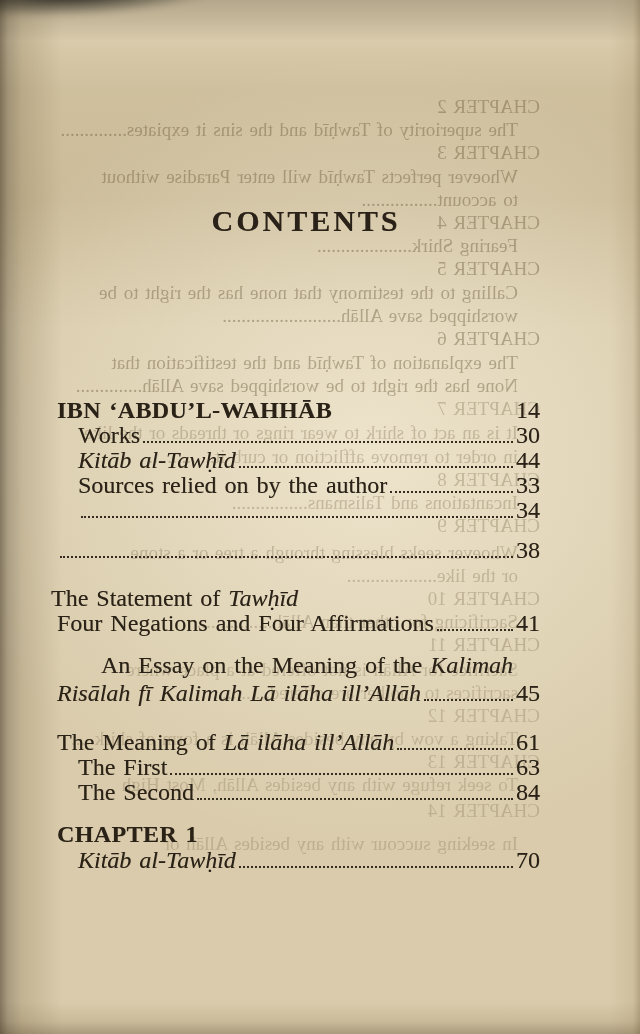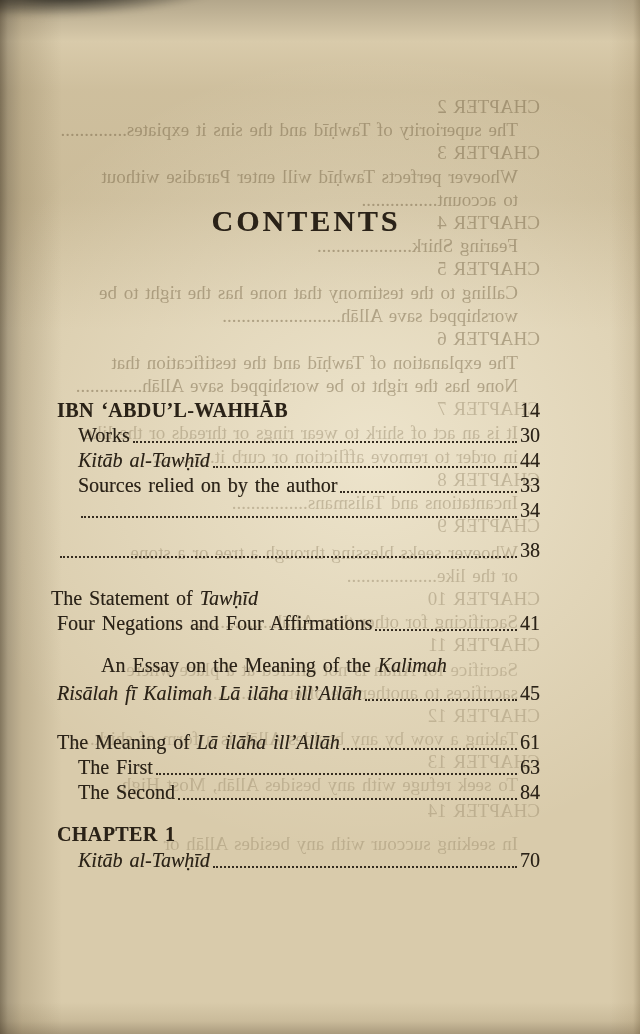--- a/index.html
+++ b/index.html
@@ -26,21 +26,21 @@
   }
   #contents-title{
     position:absolute; top:204px; left:0; width:100%;
     text-align:center; transform:translateX(-14px);
     font-size:30px; font-weight:bold; letter-spacing:3px;
     color:#2a2218;
     text-shadow:0.4px 0.4px 0.6px rgba(42,30,18,0.45);
   }
   .row{
     position:absolute; display:flex; align-items:flex-end;
-    font-size:20px; line-height:24px; color:#2a2217;
+    font-size:24px; line-height:24px; color:#2a2217;
     word-spacing:2px;
     text-shadow:0.3px 0.3px 0.5px rgba(42,32,20,0.40);
     white-space:nowrap;
   }
   .row .lbl em{font-style:italic;}
   .row.caps .lbl{font-weight:bold; letter-spacing:0.4px;}
   .leader{flex:1 1 auto; align-self:flex-end; margin:0 3px 4px 3px; min-width:8px;}
   .leader.dots{border-bottom:2px dotted #352c20;}
   .pgnum{flex:0 0 auto;}
   .ghost{

